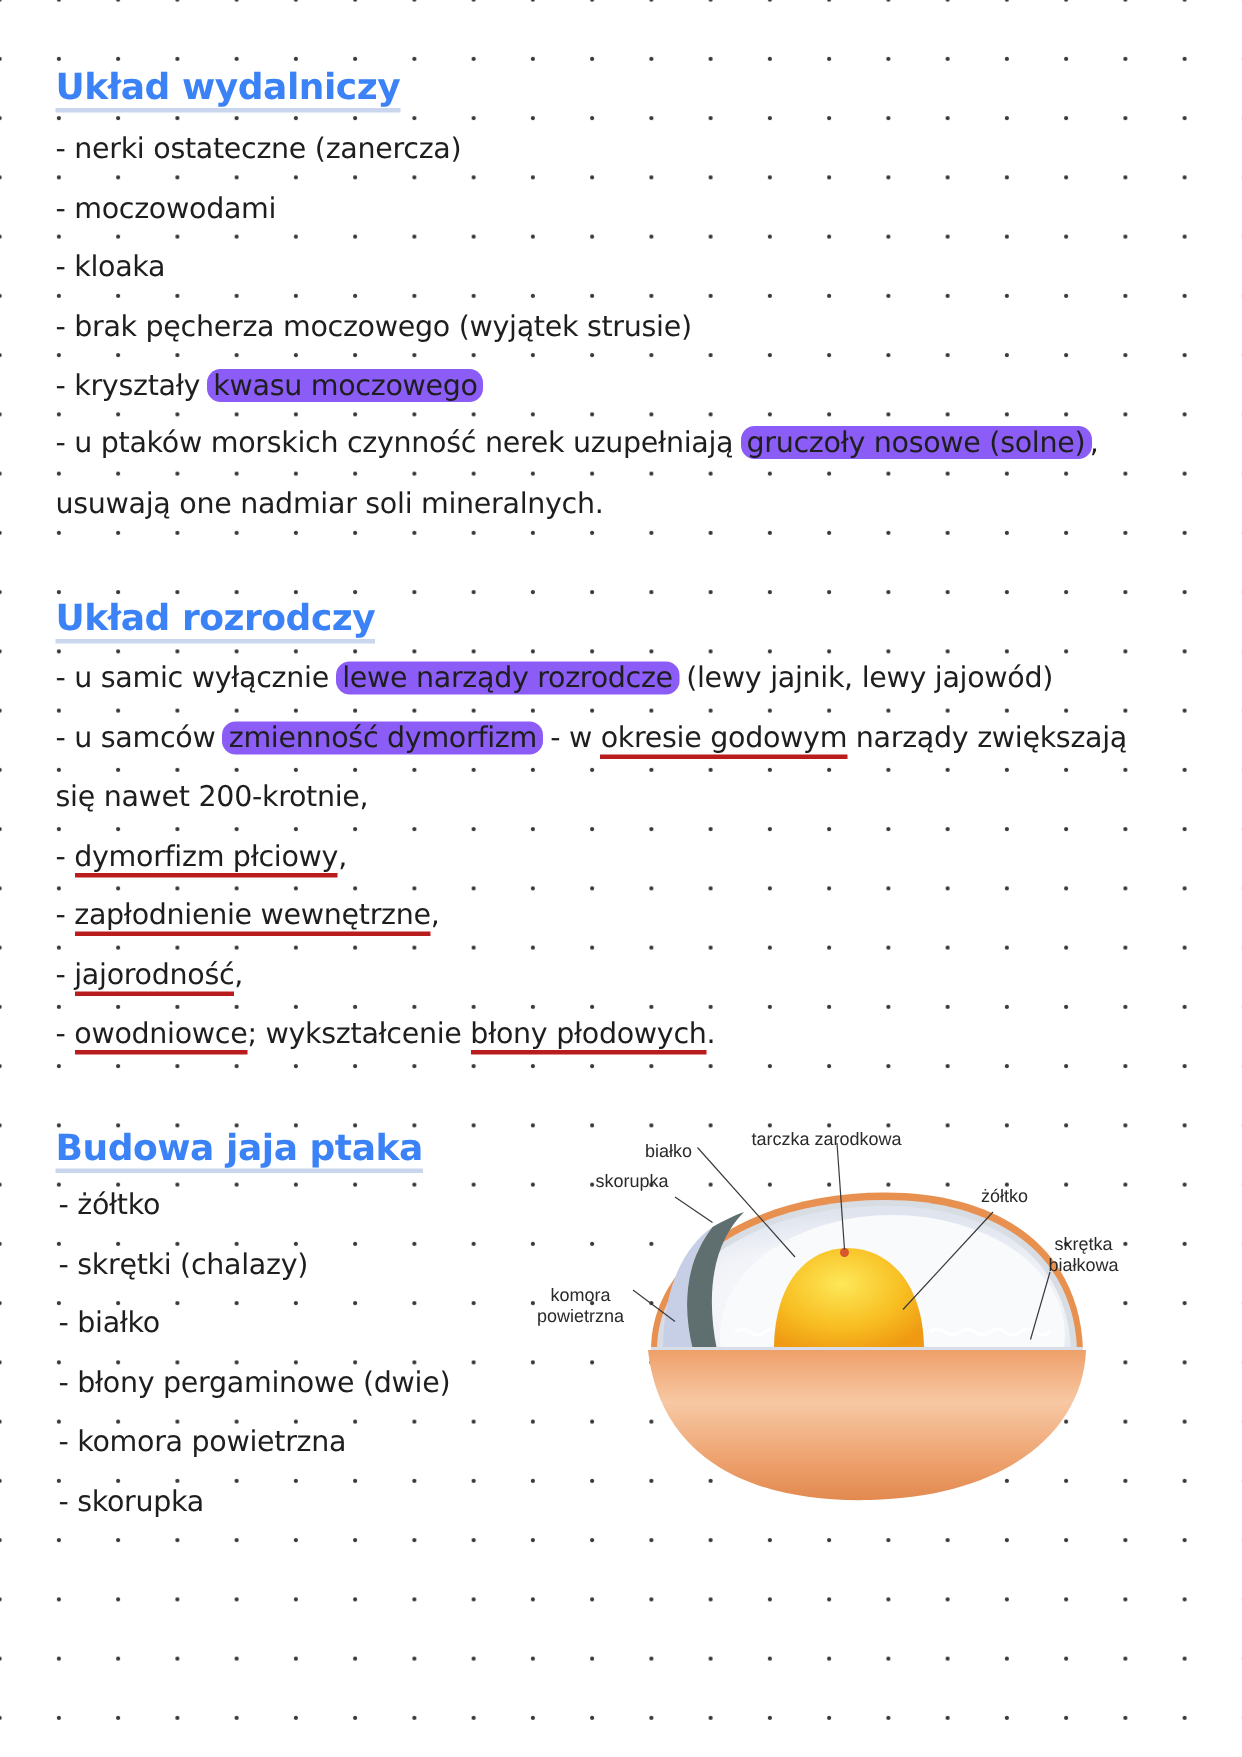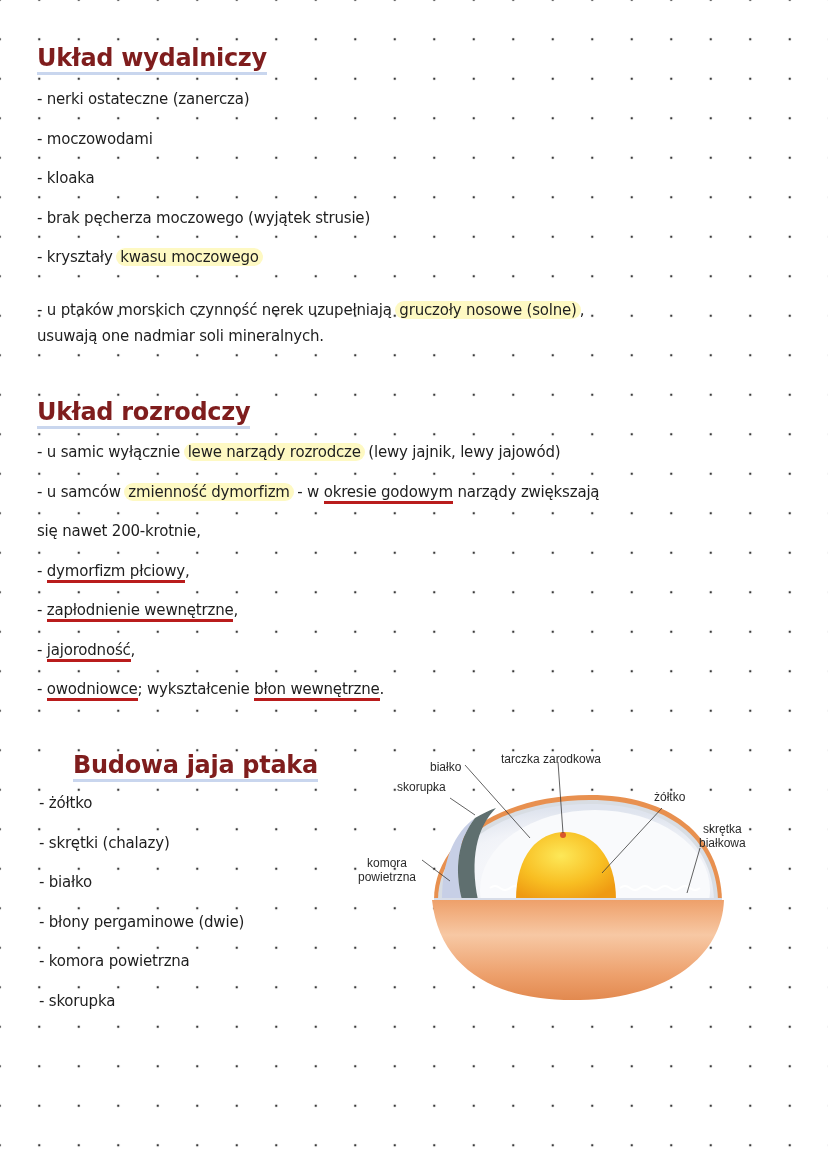--- a/index.html
+++ b/index.html
@@ -9,35 +9,35 @@
     background-image: radial-gradient(circle, #3a3a3a 1.1px, transparent 1.6px);
     background-size: 39.5px 39.5px;
     background-position: 19.5px 19.5px;
     font-family: "DejaVu Sans", sans-serif;
     color: #1e1e1e;
   }
   .heading {
     position: absolute; left: 37px;
     font-family: "DejaVu Sans", sans-serif;
     font-weight: bold; font-size: 24px; letter-spacing: -0.3px;
-    color: #7f1d1d;
+    color: #3b82f6;
     line-height: 30px;
   }
   .heading .u {
     border-bottom: 3px solid #c9d6ee;
     padding-bottom: 0px;
   }
   .line {
     position: absolute; left: 37px;
-    font-size: 15px; line-height: 26px; white-space: nowrap;
+    font-size: 19px; line-height: 26px; white-space: nowrap;
     letter-spacing: -0.2px;
     color: #1e1e1e;
   }
   .hl {
-    background: #fef9c3; border-radius: 9px; padding: 0 4px; margin: 12px -1px;
+    background: #8b5cf6; border-radius: 9px; padding: 0 4px; margin: 12px -1px;
   }
   .ul {
     border-bottom: 3px solid #b91c1c;
   }
   
   .egg-wrap { position: absolute; left: 350px; top: 740px; width: 420px; height: 270px; }
   .egg-label {
     position: absolute; font-family: "Liberation Sans", sans-serif;
     font-size: 12px; color: #2a2a2a; line-height: 14px; white-space: nowrap;
   }
@@ -48,38 +48,38 @@
 
 <div class="heading" style="top:43px;">
   <span class="u">Układ wydalniczy</span>
 </div>
 <div id="sec0">
     <div class="line" style="top: 86px;"><span>- nerki ostateczne (zanercza)</span></div>
     <div class="line" style="top: 125.5px;"><span>- moczowodami</span></div>
     <div class="line" style="top: 165px;"><span>- kloaka</span></div>
     <div class="line" style="top: 204.5px;"><span>- brak pęcherza moczowego (wyjątek strusie)</span></div>
     <div class="line" style="top: 244px;"><span>- kryształy </span><span class="hl">kwasu moczowego</span></div>
-    <div class="line" style="top: 297px;"><span>- u ptaków morskich czynność nerek uzupełniają </span><span class="hl">gruczoły nosowe (solne)</span><span>,</span></div>
+    <div class="line" style="top: 282px;"><span>- u ptaków morskich czynność nerek uzupełniają </span><span class="hl">gruczoły nosowe (solne)</span><span>,</span></div>
     <div class="line" style="top: 323px;"><span>usuwają one nadmiar soli mineralnych.</span></div>
   </div>
 
 <div class="heading" style="top:397px;">
   <span class="u">Układ rozrodczy</span>
 </div>
 <div id="sec1">
     <div class="line" style="top: 439px;"><span>- u samic wyłącznie </span><span class="hl">lewe narządy rozrodcze</span><span> (lewy jajnik, lewy jajowód)</span></div>
     <div class="line" style="top: 478.5px;"><span>- u samców </span><span class="hl">zmienność dymorfizm</span><span> - w </span><span class="ul">okresie godowym</span><span> narządy zwiększają</span></div>
     <div class="line" style="top: 518px;"><span>się nawet 200-krotnie,</span></div>
     <div class="line" style="top: 557.5px;"><span>- </span><span class="ul">dymorfizm płciowy</span><span>,</span></div>
     <div class="line" style="top: 597px;"><span>- </span><span class="ul">zapłodnienie wewnętrzne</span><span>,</span></div>
     <div class="line" style="top: 636.5px;"><span>- </span><span class="ul">jajorodność</span><span>,</span></div>
-    <div class="line" style="top: 676px;"><span>- </span><span class="ul">owodniowce</span><span>; wykształcenie </span><span class="ul">błon wewnętrzne</span><span>.</span></div>
+    <div class="line" style="top: 676px;"><span>- </span><span class="ul">owodniowce</span><span>; wykształcenie </span><span class="ul">błony płodowych</span><span>.</span></div>
   </div>
 
-<div class="heading" style="top:750px;margin-left:36px;">
+<div class="heading" style="top:750px;">
   <span class="u">Budowa jaja ptaka</span>
 </div>
 <div id="sec2">
     <div class="line" style="top: 790px; left: 39px;"><span>- żółtko</span></div>
     <div class="line" style="top: 829.5px; left: 39px;"><span>- skrętki (chalazy)</span></div>
     <div class="line" style="top: 869px; left: 39px;"><span>- białko</span></div>
     <div class="line" style="top: 908.5px; left: 39px;"><span>- błony pergaminowe (dwie)</span></div>
     <div class="line" style="top: 948px; left: 39px;"><span>- komora powietrzna</span></div>
     <div class="line" style="top: 987.5px; left: 39px;"><span>- skorupka</span></div>
   </div>

